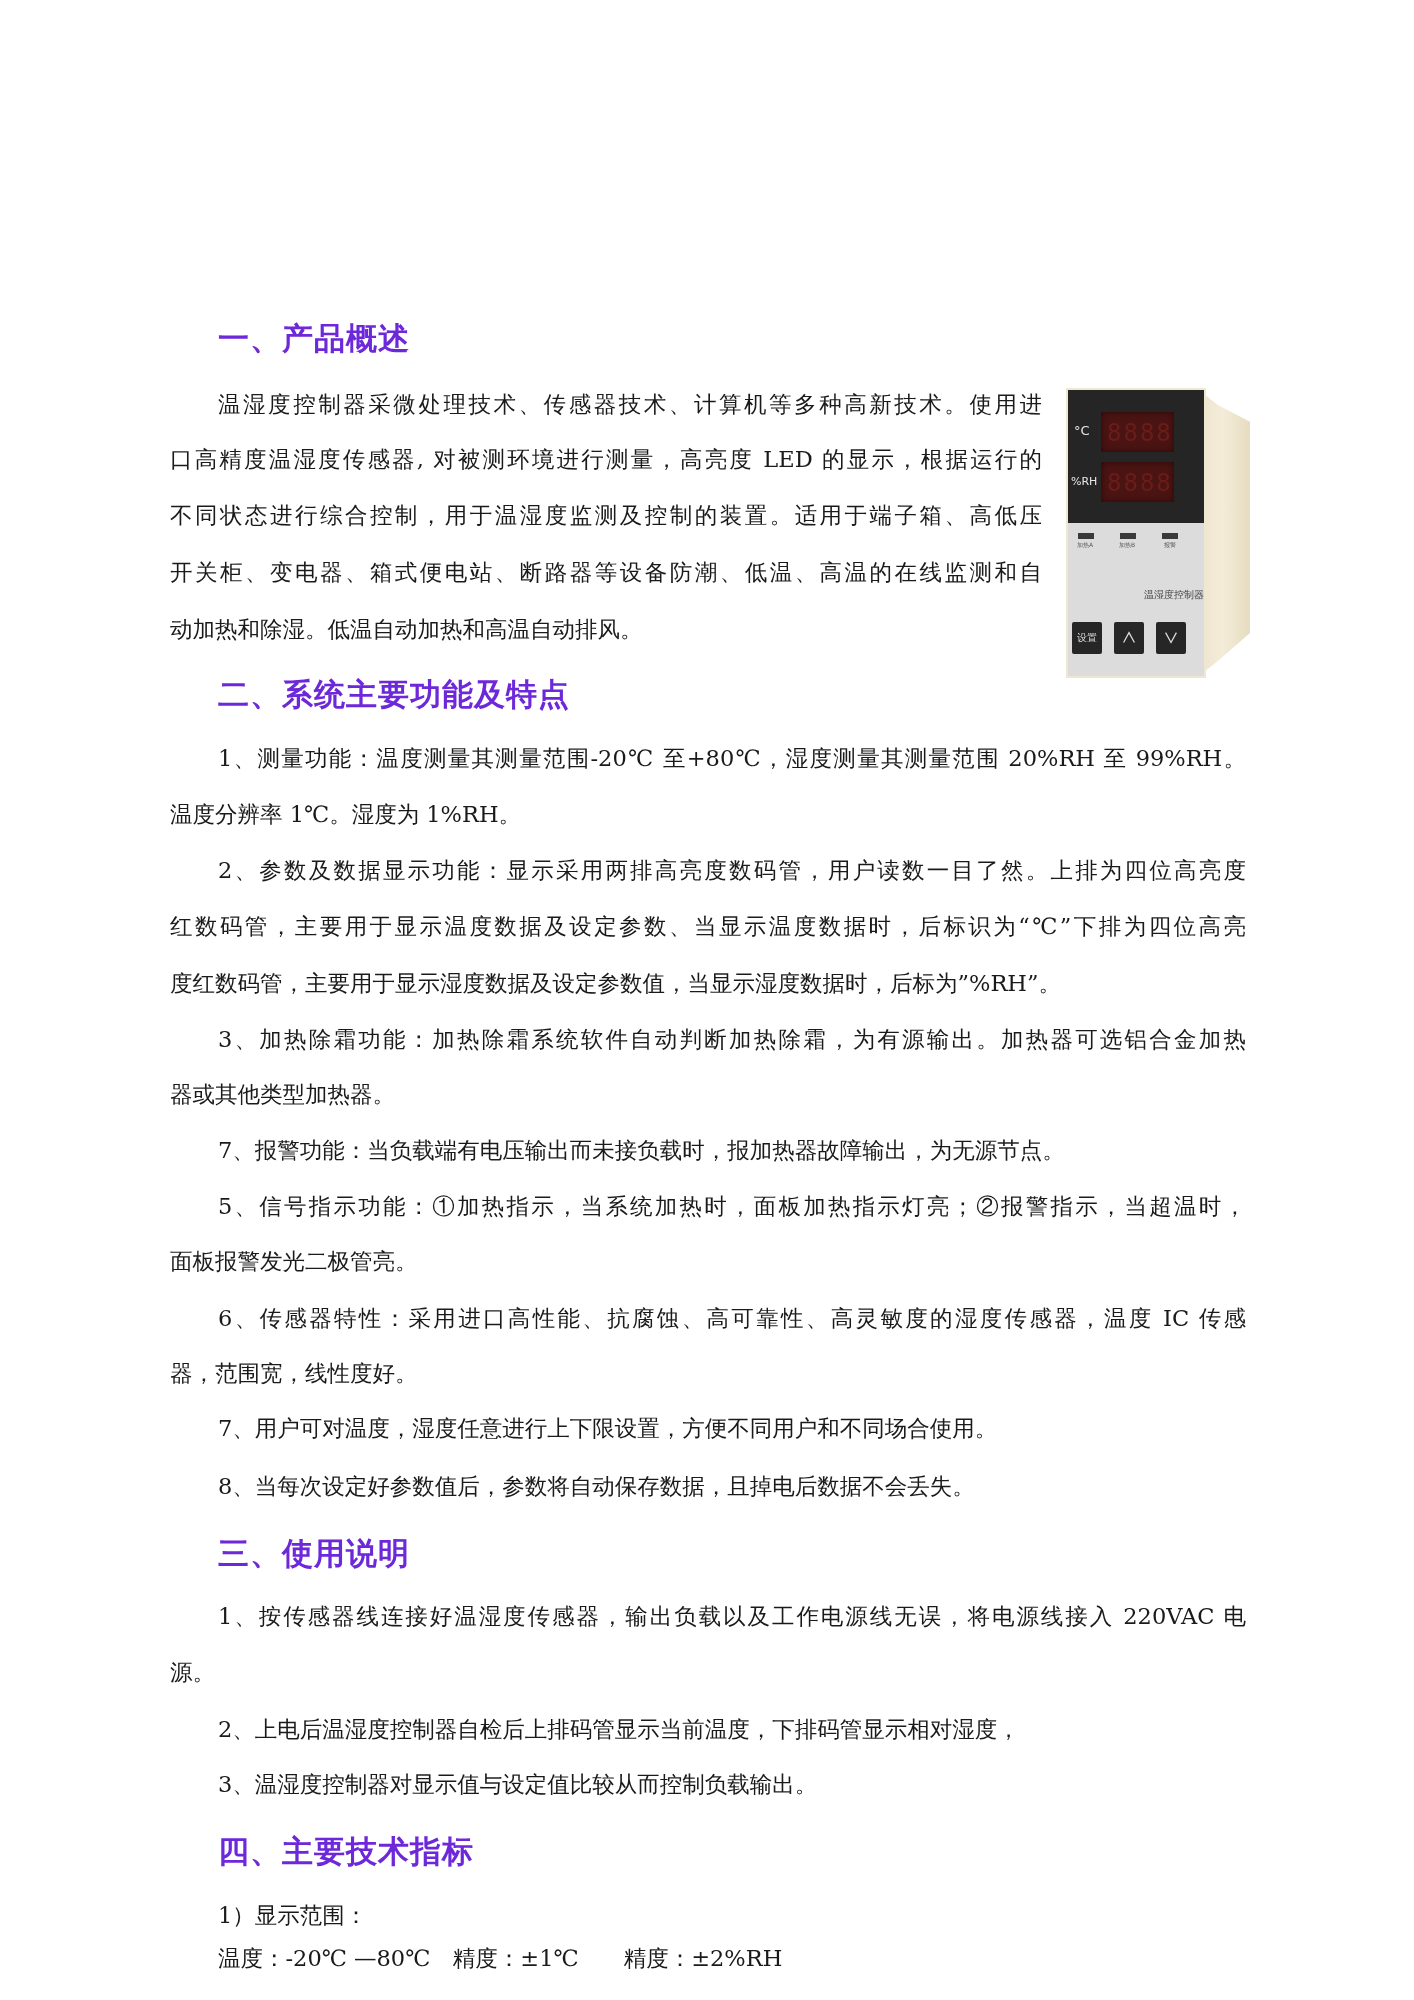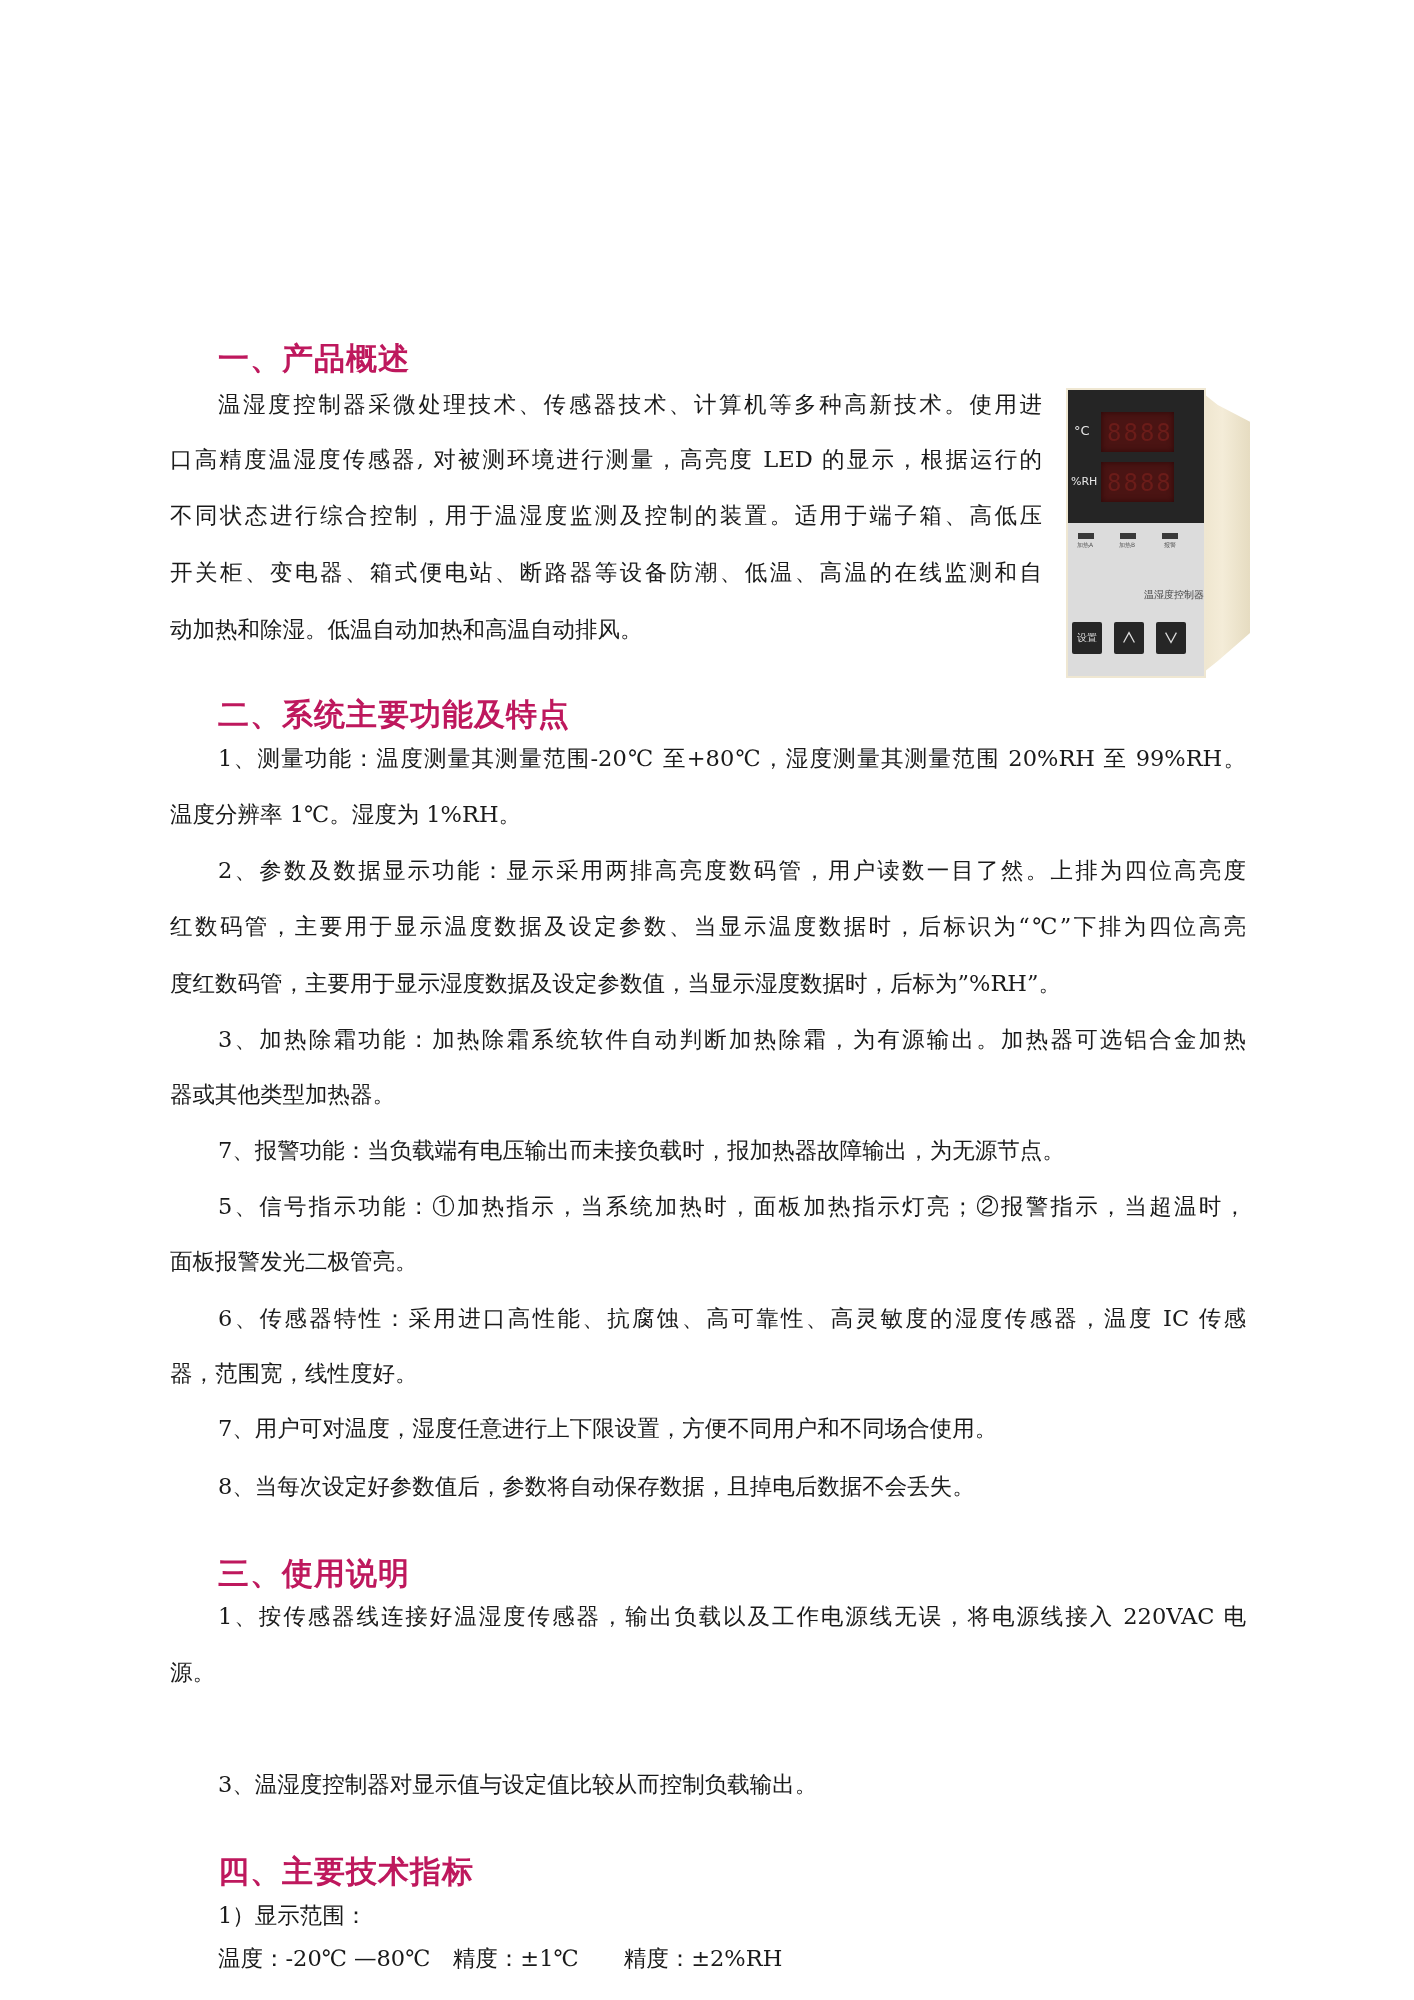--- a/index.html
+++ b/index.html
@@ -1,20 +1,20 @@
 <!DOCTYPE html>
 <html><head>
 <meta charset="utf-8">
 <style>
   html, body { margin: 0; padding: 0; background: #ffffff; }
   body { width: 1414px; height: 2000px; position: relative; overflow: hidden;
          font-family: "DejaVu Serif", "Liberation Serif", serif; color: #111; }
   .page { position: absolute; left: 0; top: 0; width: 1414px; height: 2000px; background: #fff; }
   .h { position: absolute; left: 218px; font-family: "DejaVu Sans", "Liberation Sans", sans-serif;
-       font-weight: bold; font-size: 31px; line-height: 40px; white-space: nowrap; color: #be185d; letter-spacing: 1px; margin-top: 20px; }
+       font-weight: bold; font-size: 31px; line-height: 40px; white-space: nowrap; color: #6d28d9; letter-spacing: 1px; }
   .ln { position: absolute; font-size: 22.5px; line-height: 30px; white-space: nowrap; color: #1a1a1a; }
   .ind { left: 218px; }
   .flush { left: 170px; }
   .full { width: 1076px; text-align: justify; text-align-last: justify; }
   .full.ind { width: 1028px; }
   .narrow { width: 872px; text-align: justify; text-align-last: justify; }
   .narrow.ind { width: 824px; }
 
   
   .device { position: absolute; left: 1064px; top: 386px; width: 190px; height: 300px; }
@@ -98,19 +98,20 @@
   <div class="ln ind full" style="top:1191px">5、信号指示功能：①加热指示，当系统加热时，面板加热指示灯亮；②报警指示，当超温时，</div>
   <div class="ln flush" style="top:1246px">面板报警发光二极管亮。</div>
   <div class="ln ind full" style="top:1303px">6、传感器特性：采用进口高性能、抗腐蚀、高可靠性、高灵敏度的湿度传感器，温度 IC 传感</div>
   <div class="ln flush" style="top:1358px">器，范围宽，线性度好。</div>
   <div class="ln ind" style="top:1413px">7、用户可对温度，湿度任意进行上下限设置，方便不同用户和不同场合使用。</div>
   <div class="ln ind" style="top:1471px">8、当每次设定好参数值后，参数将自动保存数据，且掉电后数据不会丢失。</div>
 
   <div class="h" style="top:1533px">三、使用说明</div>
   <div class="ln ind full" style="top:1601px">1、按传感器线连接好温湿度传感器，输出负载以及工作电源线无误，将电源线接入 220VAC 电</div>
   <div class="ln flush" style="top:1657px">源。</div>
+  <div class="ln ind" style="top:1714px">2、上电后温湿度控制器自检后上排码管显示当前温度，下排码管显示相对湿度，</div>
   <div class="ln ind" style="top:1769px">3、温湿度控制器对显示值与设定值比较从而控制负载输出。</div>
 
   <div class="h" style="top:1831px">四、主要技术指标</div>
   <div class="ln ind" style="top:1900px">1）显示范围：</div>
   <div class="ln ind" style="top:1943px; white-space:pre">温度：-20℃ —80℃　精度：±1℃　　精度：±2%RH</div>
 
 </div>
 
 </body></html>

